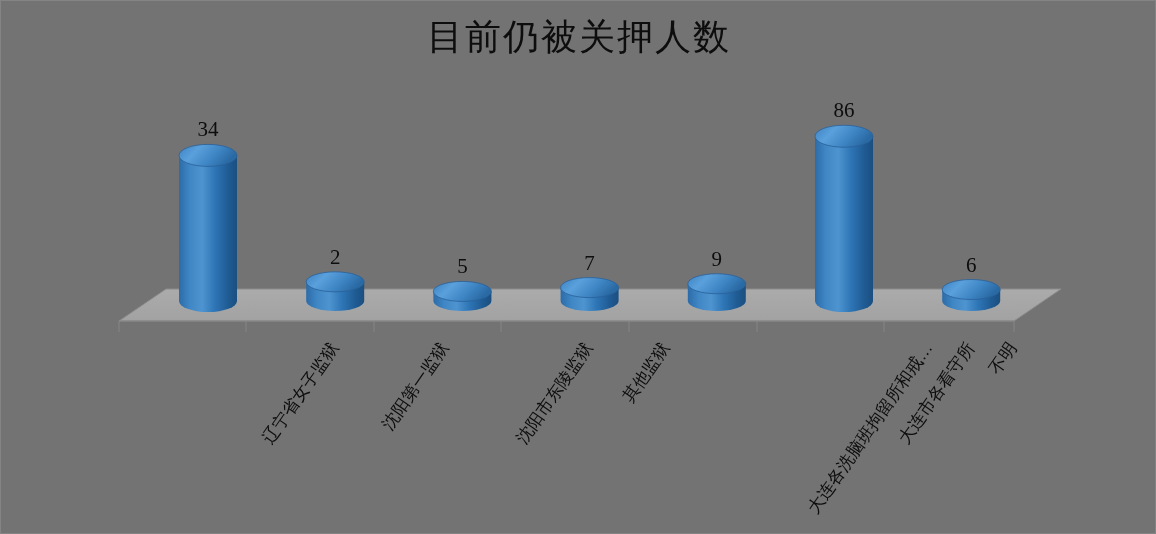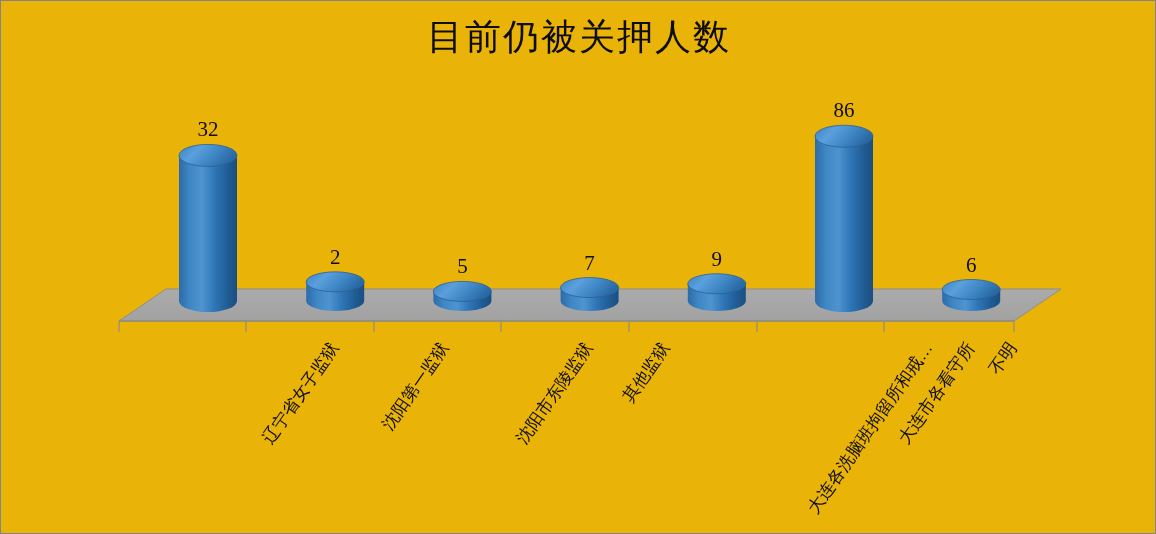--- a/index.html
+++ b/index.html
@@ -9,21 +9,21 @@
   }
   body {
     font-family: "Liberation Serif", "DejaVu Serif", serif;
   }
   #chart-frame {
     position: relative;
     width: 1156px;
     height: 534px;
     box-sizing: border-box;
     border: 1px solid #848484;
-    background: #eab308;
+    background: #737373;
     overflow: hidden;
   }
   #chart-title {
     position: absolute;
     left: 0;
     top: 14px;
     width: 1156px;
     text-align: center;
     font-size: 36px;
     line-height: 44px;
@@ -136,21 +136,21 @@
         <ellipse cx="843" cy="135.2421052631579" rx="29" ry="11" fill="url(#cylTop)" stroke="#2A6098" stroke-width="0.8"></ellipse>
       </g>
 
       <g>
         <path d="M941.2,288.5052631578947 L941.2,300 A29,10 0 0 0 999.2,300 L999.2,288.5052631578947 Z" fill="url(#cylBody)"></path>
         <ellipse cx="970.2" cy="288.5052631578947" rx="29" ry="10" fill="url(#cylTop)" stroke="#2A6098" stroke-width="0.8"></ellipse>
       </g>
     </g>
   </svg>
 
-  <div class="data-label" style="left: 207px; top: 118.4px;">32</div>
+  <div class="data-label" style="left: 207px; top: 118.4px;">34</div>
   <div class="data-label" style="left: 334.2px; top: 245.842px;">2</div>
   <div class="data-label" style="left: 461.4px; top: 255.421px;">5</div>
   <div class="data-label" style="left: 588.6px; top: 251.589px;">7</div>
   <div class="data-label" style="left: 715.8px; top: 247.758px;">9</div>
   <div class="data-label" style="left: 843px; top: 99.2421px;">86</div>
   <div class="data-label" style="left: 970.2px; top: 253.505px;">6</div>
 
   <div class="cat-label" style="left:207px; top:338px;">辽宁省女子监狱</div>
   <div class="cat-label" style="left: 334.2px; top: 338px;">沈阳第一监狱</div>
   <div class="cat-label" style="left: 461.4px; top: 338px;">沈阳市东陵监狱</div>

